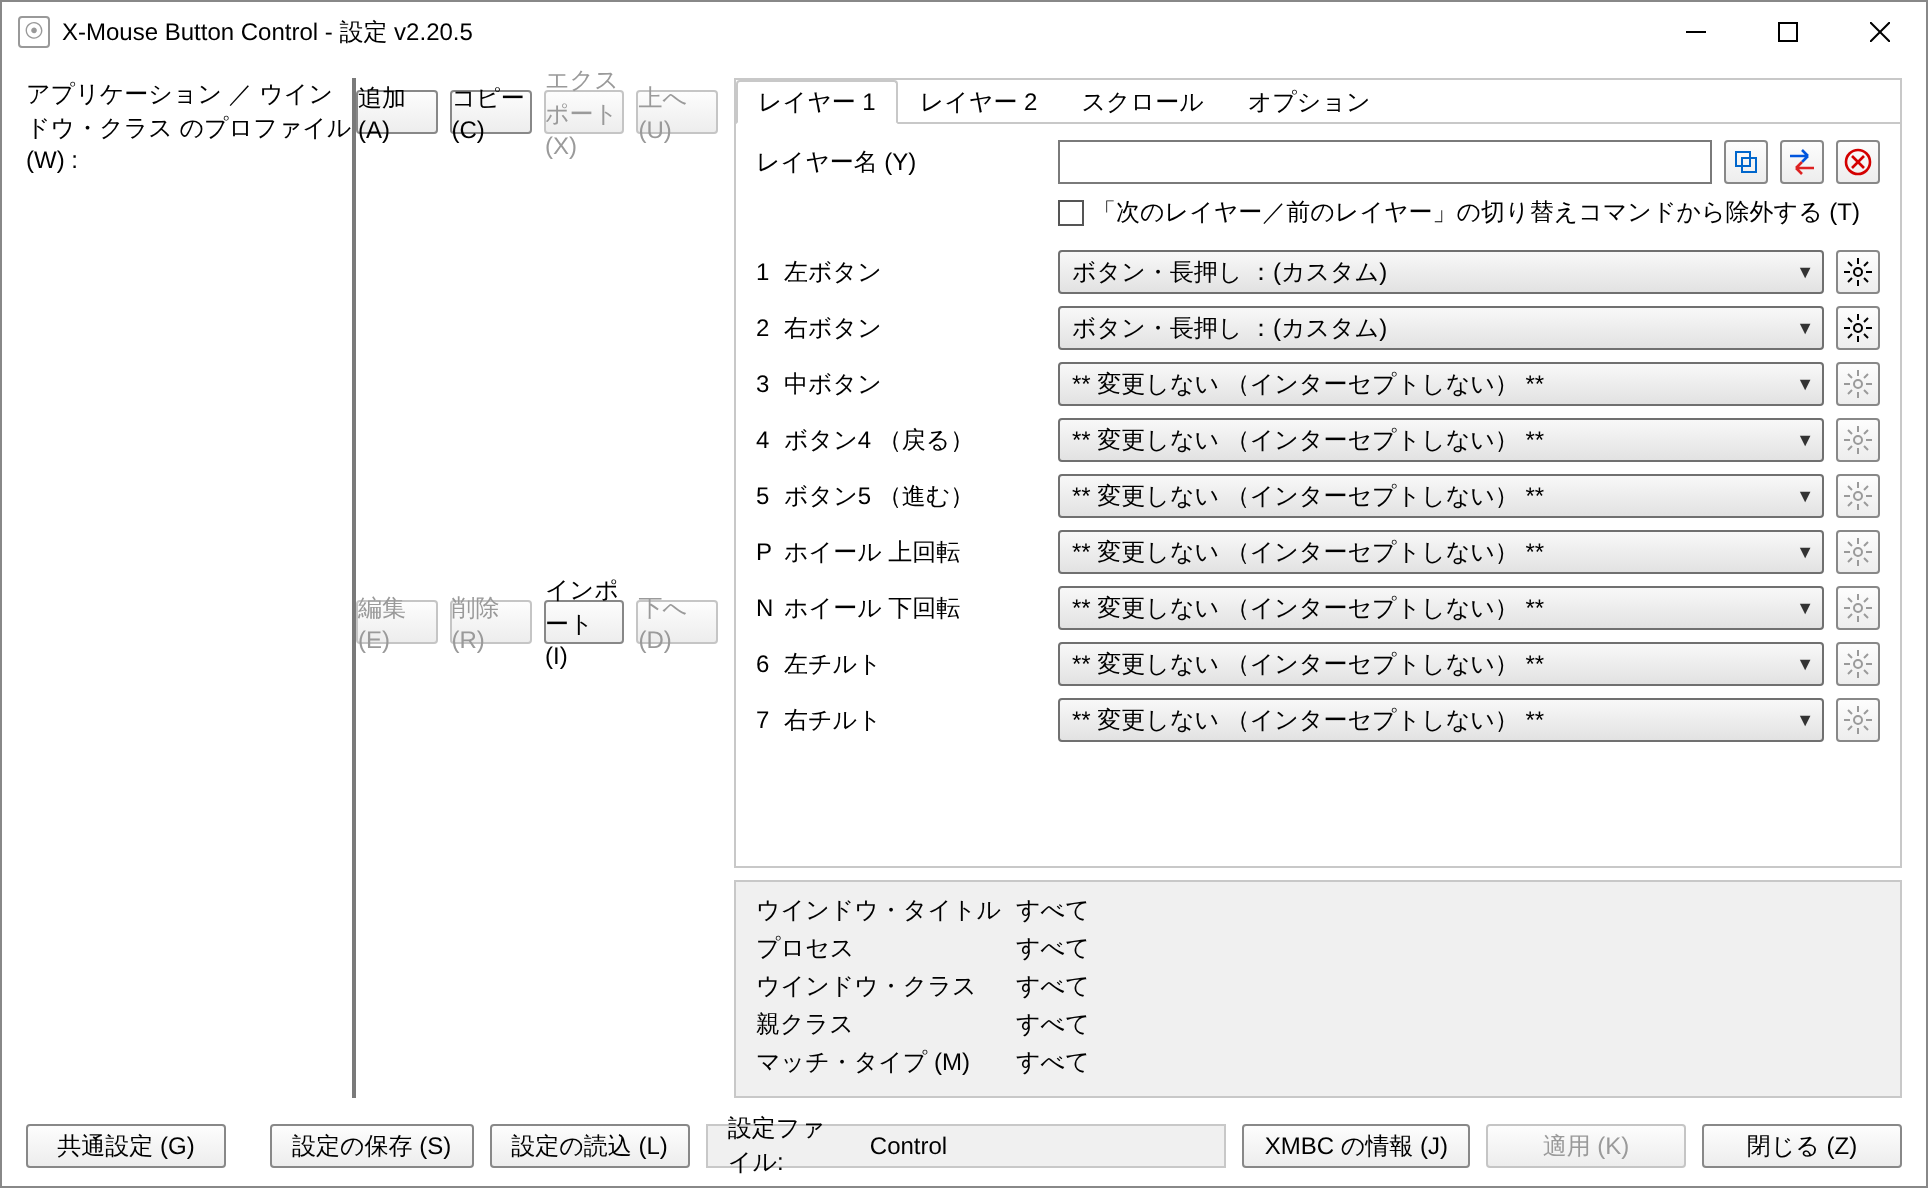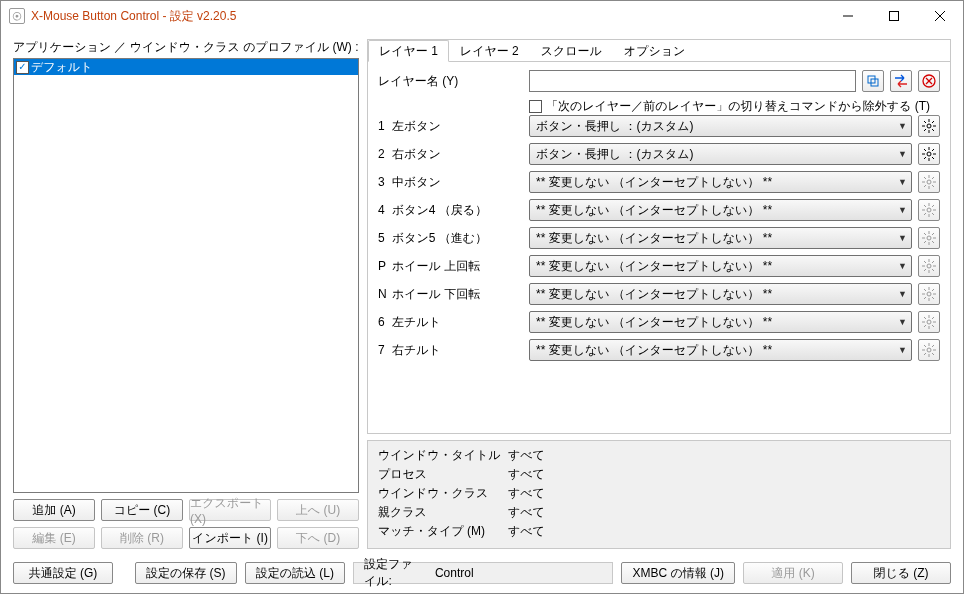--- a/index.html
+++ b/index.html
@@ -1,24 +1,24 @@
 <!DOCTYPE html>
 <html><head>
 <meta charset="utf-8">
 <style>
 * { box-sizing: border-box; font-family: "Yu Gothic UI", "Meiryo", sans-serif; font-size: 12px; }
 body { margin: 0; background: #fff; width: 964px; height: 594px; overflow: hidden; }
 .window { width: 964px; height: 594px; border: 1px solid #888; display: flex; flex-direction: column; }
 .titlebar { height: 30px; display: flex; align-items: center; padding-left: 8px; }
 .titleicon { width: 16px; height: 16px; border: 1px solid #999; border-radius: 2px; margin-right: 6px; display:flex;align-items:center;justify-content:center;color:#999;font-size:10px; }
-.title { flex: 1; color: #c2410c; }
+.title { flex: 1; color: #000000; }
 .winbtn { width: 46px; height: 30px; display: flex; align-items: center; justify-content: center; color: #000; }
 .winbtn svg { width: 10px; height: 10px; }
 .content { flex: 1; display: flex; padding: 8px 12px 4px 12px; gap: 8px; }
-.left-panel { width: 346px; display: flex; flex-direction: column; }
+.left-panel { width: 346px; display: flex; flex-direction: row; }
 .left-label { margin-bottom: 2px; }
 .profile-list { flex: 1; border: 1px solid #7a7a7a; background: #fff; overflow: hidden; }
 .profile-item { display: flex; align-items: center; height: 16px; padding-left: 2px; }
 .profile-item.selected { background: #0078d7; color: #fff; }
 .profile-check { width: 13px; height: 13px; border: 1px solid #555; background: #fff; margin-right: 2px; display:flex;align-items:center;justify-content:center;color:#0078d7;font-size:10px;line-height:1; }
 .profile-btns { display: grid; grid-template-columns: repeat(4, 1fr); gap: 6px; margin-top: 6px; }
 .btn { height: 22px; border: 1px solid #888; background: linear-gradient(#fdfdfd,#ededed); display: flex; align-items: center; justify-content: center; cursor: default; border-radius:2px; }
 .btn.disabled { color: #9a9a9a; border-color: #c5c5c5; }
 .right-panel { flex: 1; display: flex; flex-direction: column; }
 .tabs-wrap { border: 1px solid #c8c8c8; flex: 1; display: flex; flex-direction: column; }
@@ -27,21 +27,21 @@
 .tab.active { border: 1px solid #c8c8c8; border-bottom: 1px solid #fff; background: #fff; margin-bottom: -1px; border-radius: 2px 2px 0 0; }
 .tab-body { padding: 8px 10px 6px 10px; flex: 1; }
 .row { display: flex; align-items: center; margin-bottom: 6px; gap: 6px; justify-content: flex-end; }
 .row-label { display: flex; align-items: center; }
 .row-label .prefix { width: 14px; color:#000; }
 .row-label .name { }
 .layer-name-row .lbl { width: 145px; }
 .layer-name-input { flex: 1; height: 22px; border: 1px solid #7a7a7a; padding: 0 4px; background: #fff; }
 .iconbtn { width: 22px; height: 22px; border: 1px solid #888; background: linear-gradient(#fdfdfd,#ededed); display: flex; align-items: center; justify-content: center; border-radius:2px; }
 .iconbtn svg { width: 14px; height: 14px; }
-.exclude-row { margin-left: 151px; display: flex; align-items: center; }
+.exclude-row { margin-left: 151px; display: flex; align-items: center; margin-bottom: 10px; }
 .chk { width: 13px; height: 13px; border: 1px solid #555; margin-right: 4px; background:#fff; }
 .button-rows .row-label { width: 145px; }
 .combo { flex: 1; height: 22px; border: 1px solid #707070; background: linear-gradient(#f8f8f8,#e2e2e2); display: flex; align-items: center; padding: 0 6px; position: relative; border-radius:2px; }
 .combo .arrow { position: absolute; right: 4px; top: 50%; transform: translateY(-50%); font-size: 9px; color: #333; }
 .gear { width: 22px; height: 22px; border: 1px solid #888; background: linear-gradient(#fdfdfd,#ededed); display: flex; align-items: center; justify-content: center; border-radius:2px; }
 .gear.disabled { color: #9a9a9a; }
 .gear svg { width: 14px; height: 14px; }
 .info-box { border: 1px solid #c8c8c8; background:#f0f0f0; margin-top: 6px; padding: 6px 10px; }
 .info-row { display: flex; margin-bottom: 2px; }
 .info-row .k { width: 130px; }

